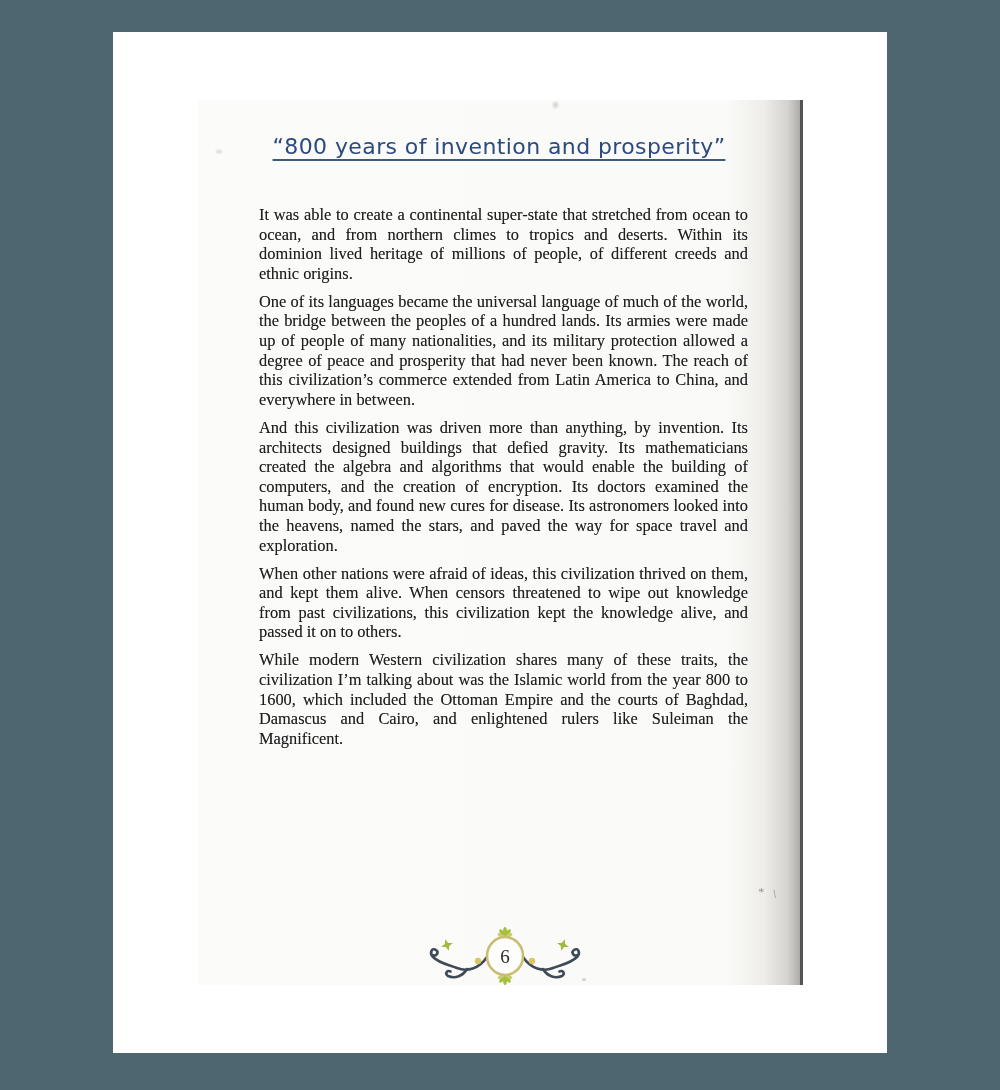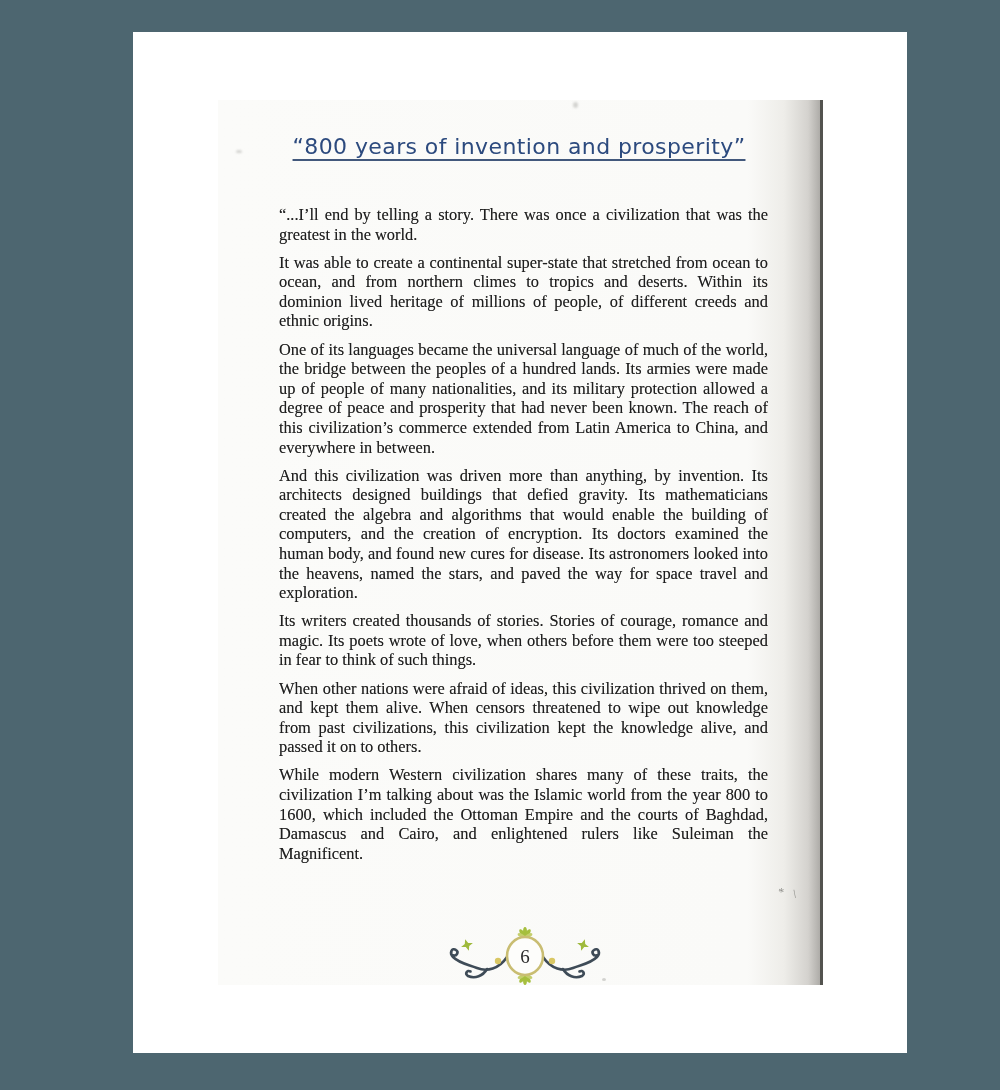--- a/index.html
+++ b/index.html
@@ -8,21 +8,20 @@
     overflow: hidden;
     font-family: "Liberation Serif", serif;
   }
   body { background: #4d6670; position: relative; }
 
   .sheet {
     position: absolute;
     left: 113px; top: 32px;
     width: 774px; height: 1021px;
     background: #ffffff;
-    margin-left: 20px;
   }
 
   .scan {
     position: absolute;
     left: 85px; top: 68px;
     width: 602px; height: 885px;
     background: linear-gradient(to right,
       #fbfbf9 0%, #fafaf8 88%, #eeede9 94%, #d4d2ce 98%, #aeaca8 100%);
     border-right: 3px solid #53534f;
   }
@@ -85,25 +84,23 @@
 <body>
 
 <div class="sheet">
   <div class="scan">
 
     <div class="title-wrap">
       <span class="doc-title">“800 years of invention and prosperity”</span>
     </div>
 
     <div class="body-text">
-      <p>“...I’ll end by telling a story. There was once a civilization that was the greatest in the world.</p>
       <p>It was able to create a continental super-state that stretched from ocean to ocean, and from northern climes to tropics and deserts. Within its dominion lived heritage of millions of people, of different creeds and ethnic origins.</p>
       <p>One of its languages became the universal language of much of the world, the bridge between the peoples of a hundred lands. Its armies were made up of people of many nationalities, and its military protection allowed a degree of peace and prosperity that had never been known. The reach of this civilization’s commerce extended from Latin America to China, and everywhere in between.</p>
       <p>And this civilization was driven more than anything, by invention. Its architects designed buildings that defied gravity. Its mathematicians created the algebra and algorithms that would enable the building of computers, and the creation of encryption. Its doctors examined the human body, and found new cures for disease. Its astronomers looked into the heavens, named the stars, and paved the way for space travel and exploration.</p>
-      <p>Its writers created thousands of stories. Stories of courage, romance and magic. Its poets wrote of love, when others before them were too steeped in fear to think of such things.</p>
       <p>When other nations were afraid of ideas, this civilization thrived on them, and kept them alive. When censors threatened to wipe out knowledge from past civilizations, this civilization kept the knowledge alive, and passed it on to others.</p>
       <p>While modern Western civilization shares many of these traits, the civilization I’m talking about was the Islamic world from the year 800 to 1600, which included the Ottoman Empire and the courts of Baghdad, Damascus and Cairo, and enlightened rulers like Suleiman the Magnificent.</p>
     </div>
 
     <span class="pencil-mark">* \</span>
 
     <span class="speck speck-a"></span>
     <span class="speck speck-b"></span>
     <span class="speck speck-c"></span>
 

